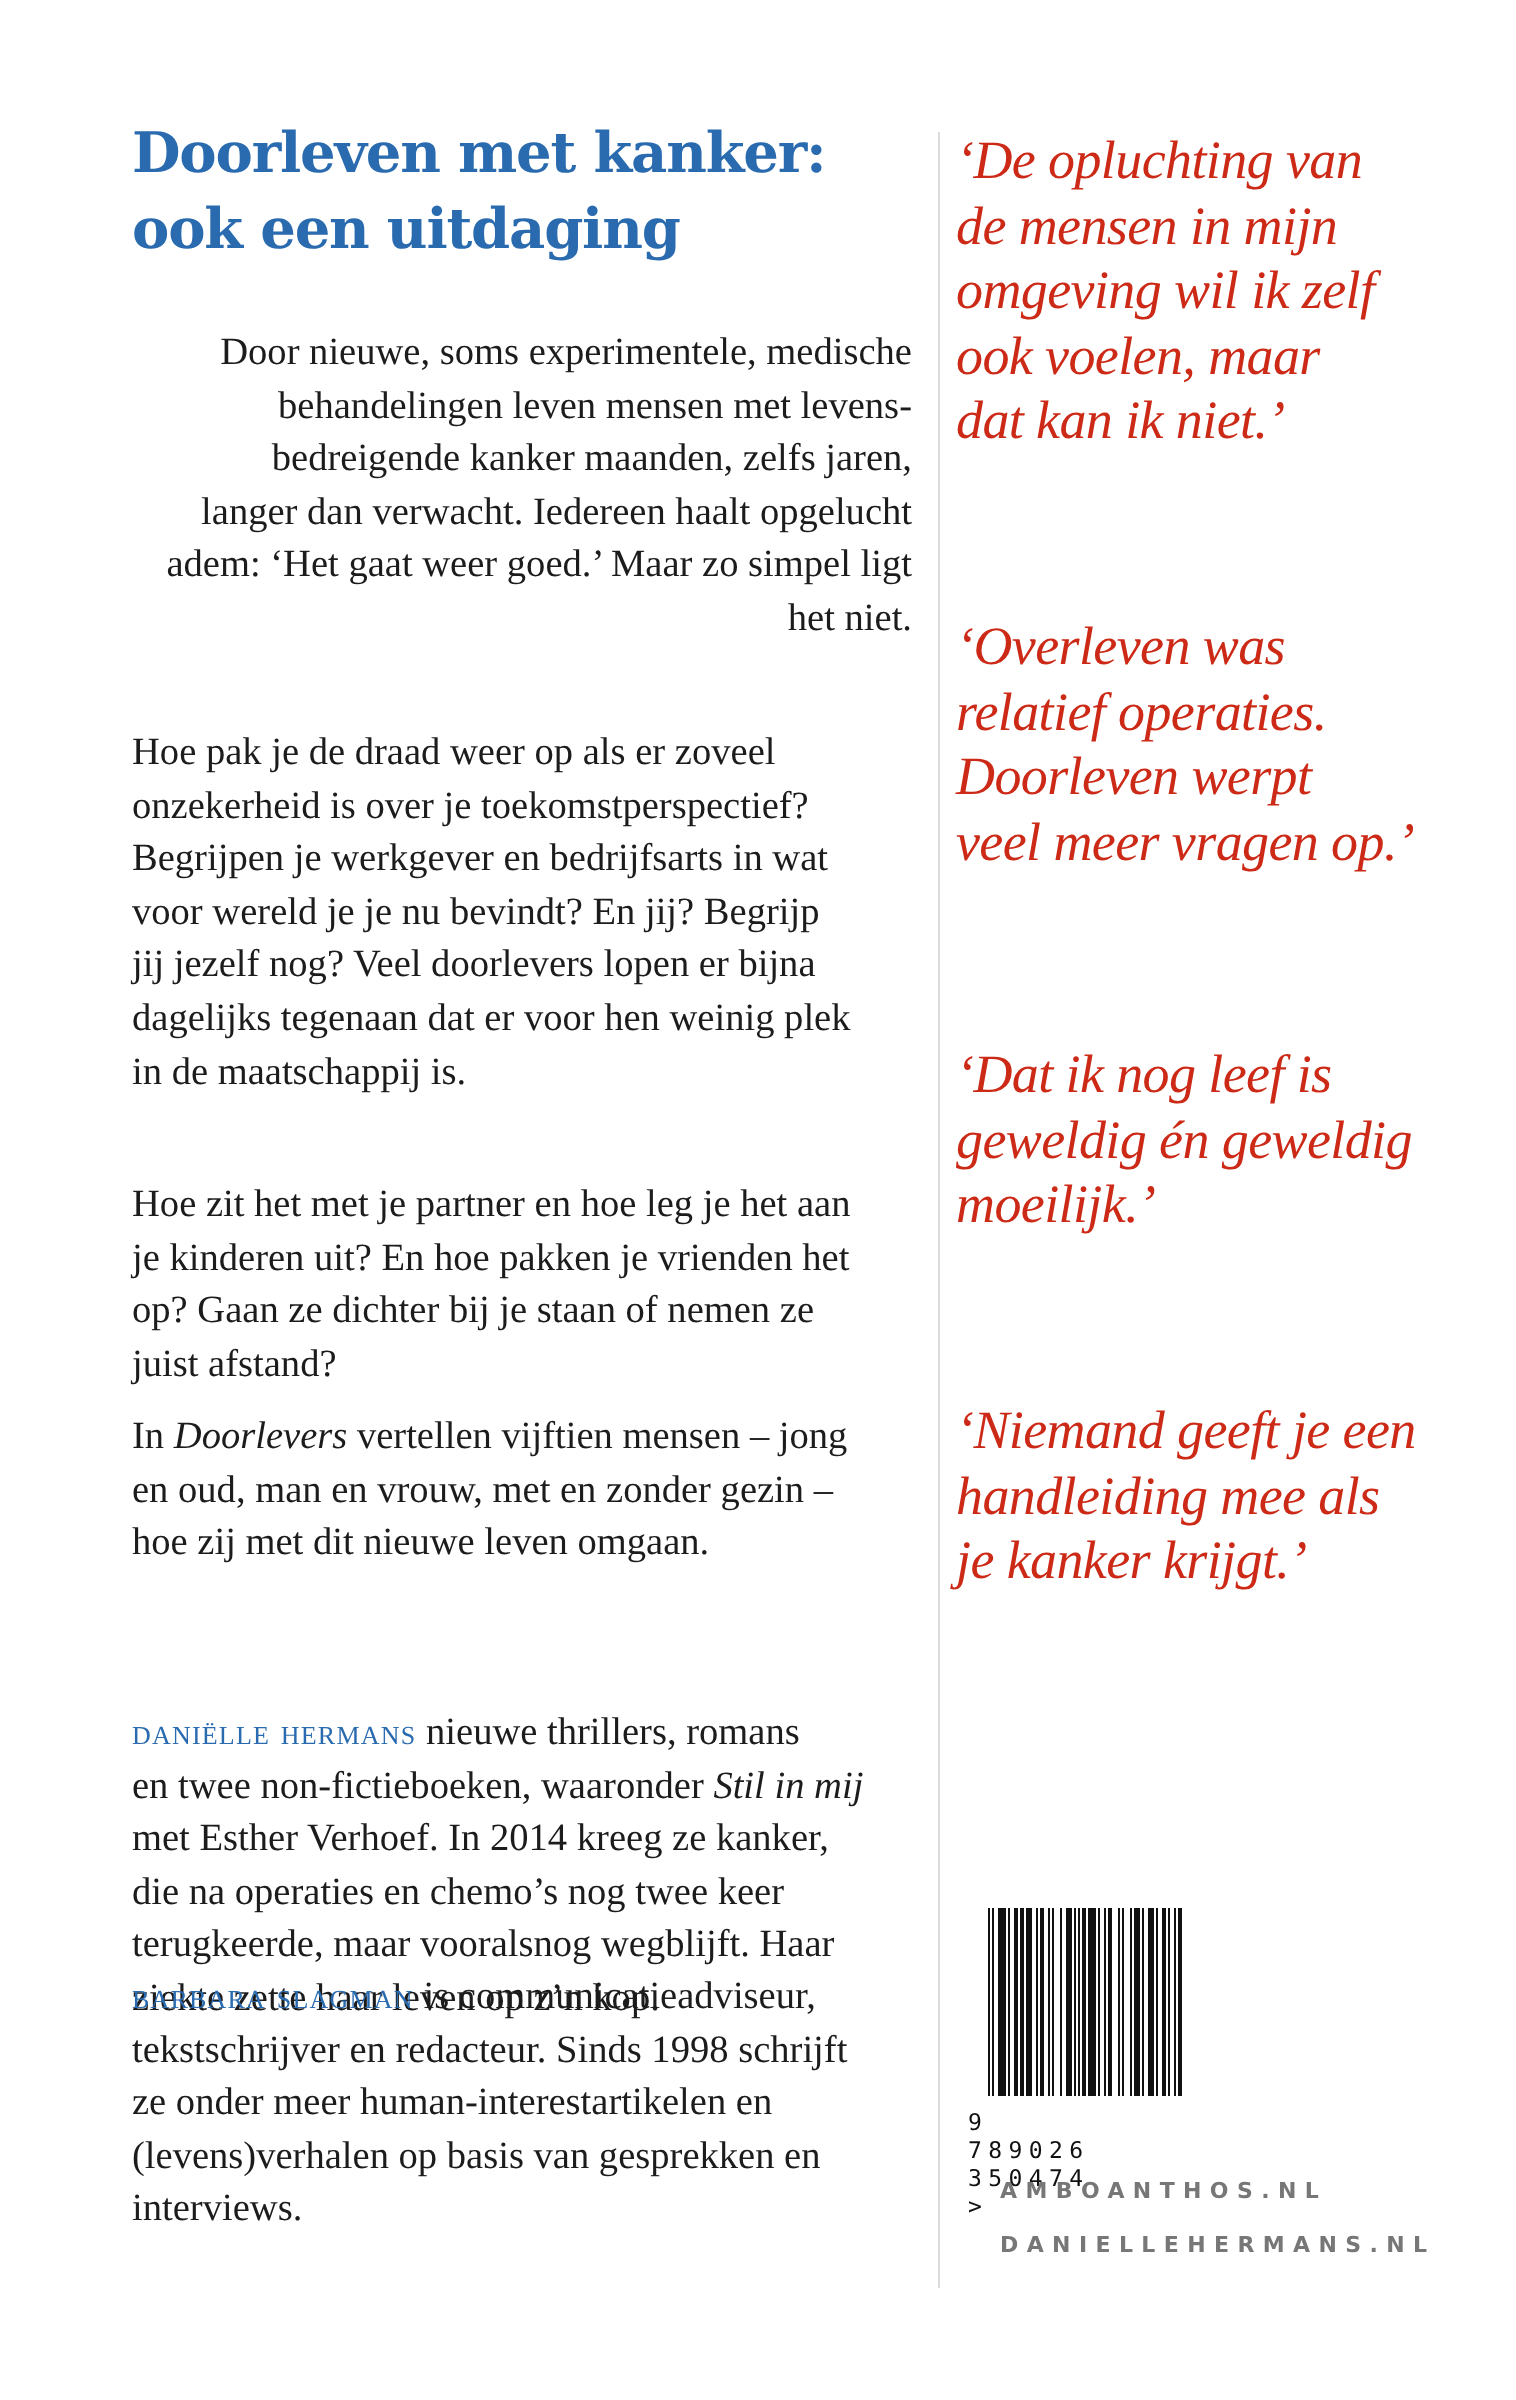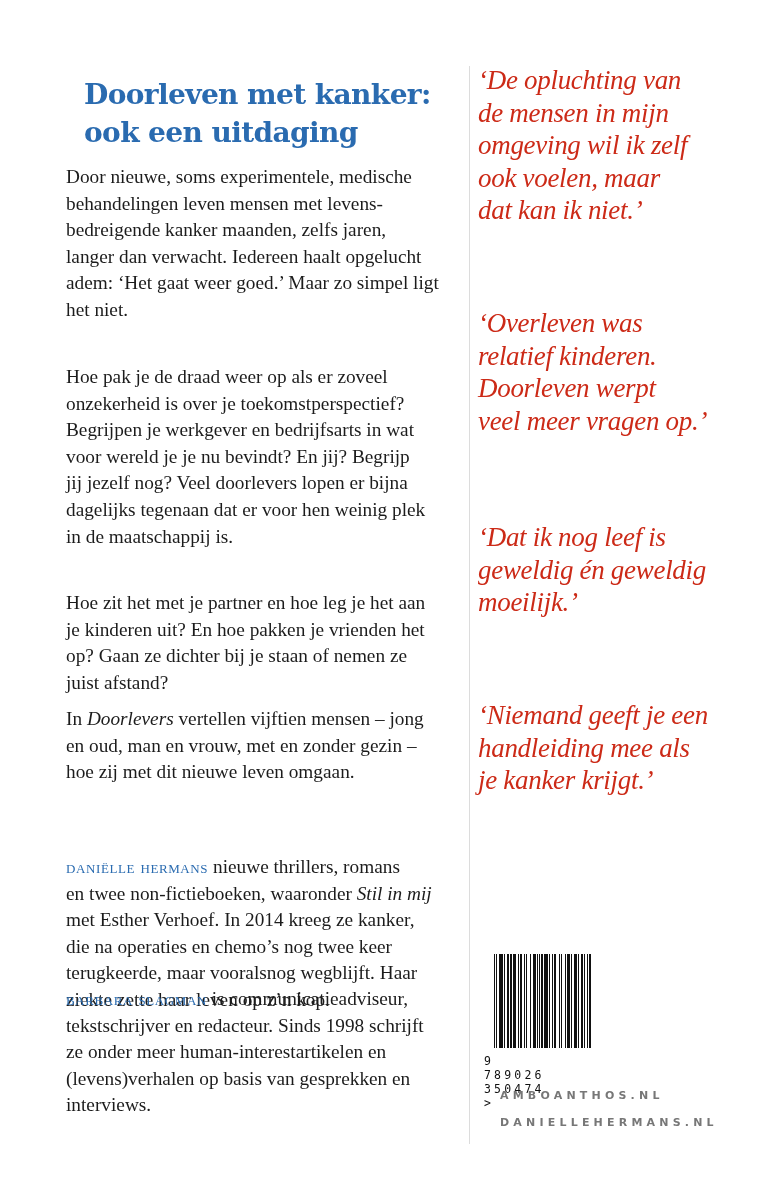--- a/index.html
+++ b/index.html
@@ -7,21 +7,21 @@
   .title {
     position: absolute; left: 66px; top: 58px; width: 390px;
     font-family: "DejaVu Serif", serif; font-weight: bold;
     color: #2a6bb0; font-size: 28px; line-height: 38px; letter-spacing: -0.6px;
   }
   .body-text {
     font-family: "Liberation Serif", serif; color: #1c1c1c;
     font-size: 19.3px; line-height: 26.6px; margin: 0; white-space: pre-line;
   }
   .para { position: absolute; left: 66px; width: 390px; }
-  .p1 { top: 164px; }
+  .p1 { top: 164px; text-align: right; }
   .p2 { top: 364px; }
   .p3 { top: 590px; }
   .p4 { top: 706px; }
   .bio1 { top: 854px; }
   .bio2 { top: 986px; }
   .smallcaps { font-variant: small-caps; text-transform: lowercase; color: #2a6bb0; letter-spacing: 0.6px; font-size: 19px; margin-top: 28px; }
   em { }
 
   .divider { position: absolute; left: 469px; top: 66px; width: 1px; height: 1078px; background: #dcdcdc; }
 
@@ -45,21 +45,21 @@
   }
   .site { position: absolute; left: 500px; font-family: "DejaVu Sans", sans-serif; font-size: 11px; letter-spacing: 4.2px; color: #777777; font-weight: bold; }
   .site1 { top: 1089px; }
   .site2 { top: 1116px; }
 </style>
 </head>
 <body>
 
 <div>
 
-  <h1 class="title" style="margin:18px; white-space:pre-line;">Doorleven met kanker:
+  <h1 class="title" style="margin:0; white-space:pre-line;">Doorleven met kanker:
 ook een uitdaging</h1>
 
   <p class="para p1 body-text">Door nieuwe, soms experimentele, medische
 behandelingen leven mensen met levens-
 bedreigende kanker maanden, zelfs jaren,
 langer dan verwacht. Iedereen haalt opgelucht
 adem: ‘Het gaat weer goed.’ Maar zo simpel ligt
 het niet.</p>
   <p class="para p2 body-text">Hoe pak je de draad weer op als er zoveel
 onzekerheid is over je toekomstperspectief?
@@ -91,21 +91,21 @@
 interviews.</span></p>
 
   <div class="divider"></div>
 
   <div class="quote q1">‘De opluchting van
 de mensen in mijn
 omgeving wil ik zelf
 ook voelen, maar
 dat kan ik niet.’</div>
   <div class="quote q2">‘Overleven was
-relatief kinderen.
+relatief operaties.
 Doorleven werpt
 veel meer vragen op.’</div>
   <div class="quote q3">‘Dat ik nog leef is
 geweldig én geweldig
 moeilijk.’</div>
   <div class="quote q4">‘Niemand geeft je een
 handleiding mee als
 je kanker krijgt.’</div>
 
   <div class="barcode">

